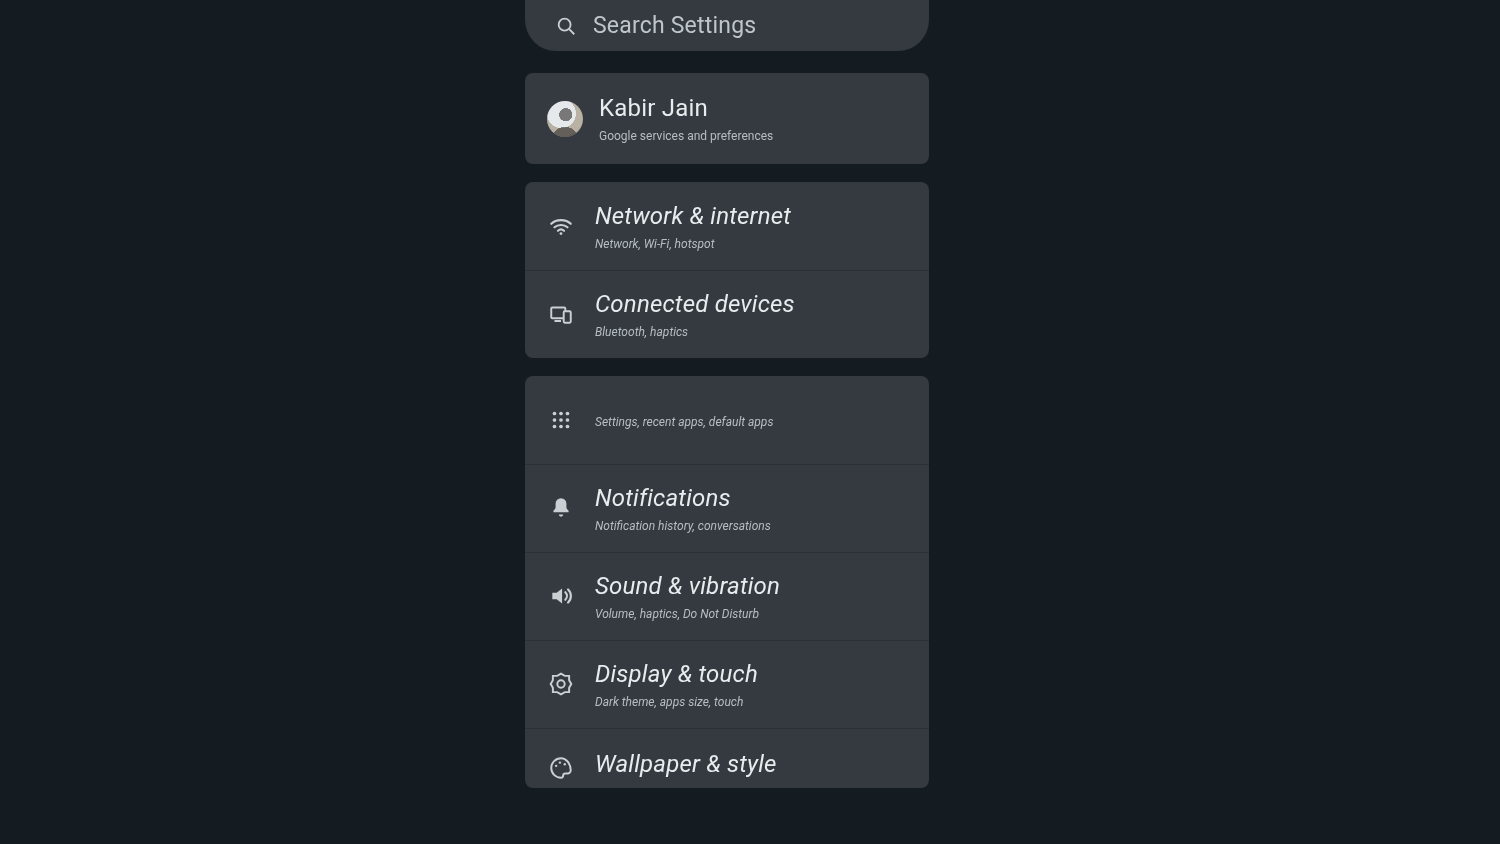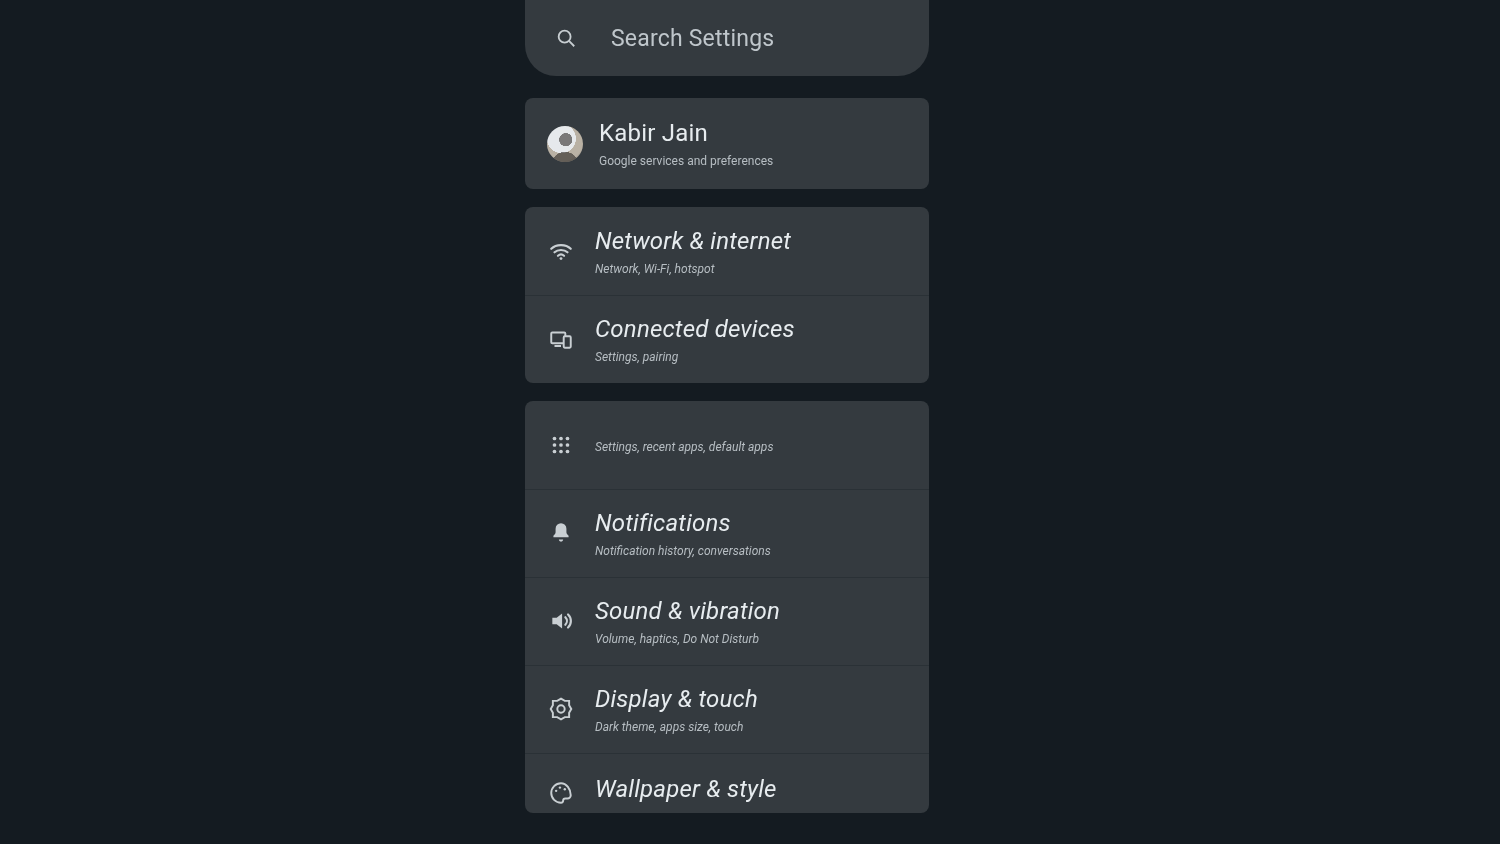--- a/index.html
+++ b/index.html
@@ -15,28 +15,27 @@
     left: 525px;
     top: 0;
     width: 404px;
     height: 844px;
   }
 
   
   .search-bar {
     position: relative;
     width: 404px;
-    height: 76px;
+    height: 51px;
     background: #343a3f;
     border-radius: 0 0 31px 31px;
     display: flex;
     align-items: center;
     padding-left: 30px;
     margin-bottom: 22px;
-    gap: 18px;
   }
   .search-bar .search-icon {
     width: 22px;
     height: 22px;
     color: #c8ced2;
     margin-right: 16px;
     flex-shrink: 0;
   }
   .search-bar .placeholder {
     color: #bfc6cb;
@@ -152,21 +151,21 @@
     <div class="row">
       <span class="icon-slot">
         <svg viewBox="0 0 24 24" fill="none" stroke="currentColor" stroke-width="1.8">
           <rect x="3" y="6" width="13" height="10" rx="1"></rect>
           <rect x="14.5" y="9.5" width="6.5" height="10.5" rx="1" fill="#343a3f"></rect>
           <line x1="6" y1="18.5" x2="12" y2="18.5"></line>
         </svg>
       </span>
       <div class="texts">
         <div class="title">Connected devices</div>
-        <div class="subtitle">Settings, pairing</div>
+        <div class="subtitle">Bluetooth, haptics</div>
       </div>
     </div>
   </div>
 
   <div class="card" style="position:relative;">
     <div class="row">
       <span class="icon-slot">
         <svg viewBox="0 0 24 24" fill="currentColor">
           <circle cx="6" cy="6" r="1.7"></circle>
             <circle cx="12" cy="6" r="1.7"></circle>

